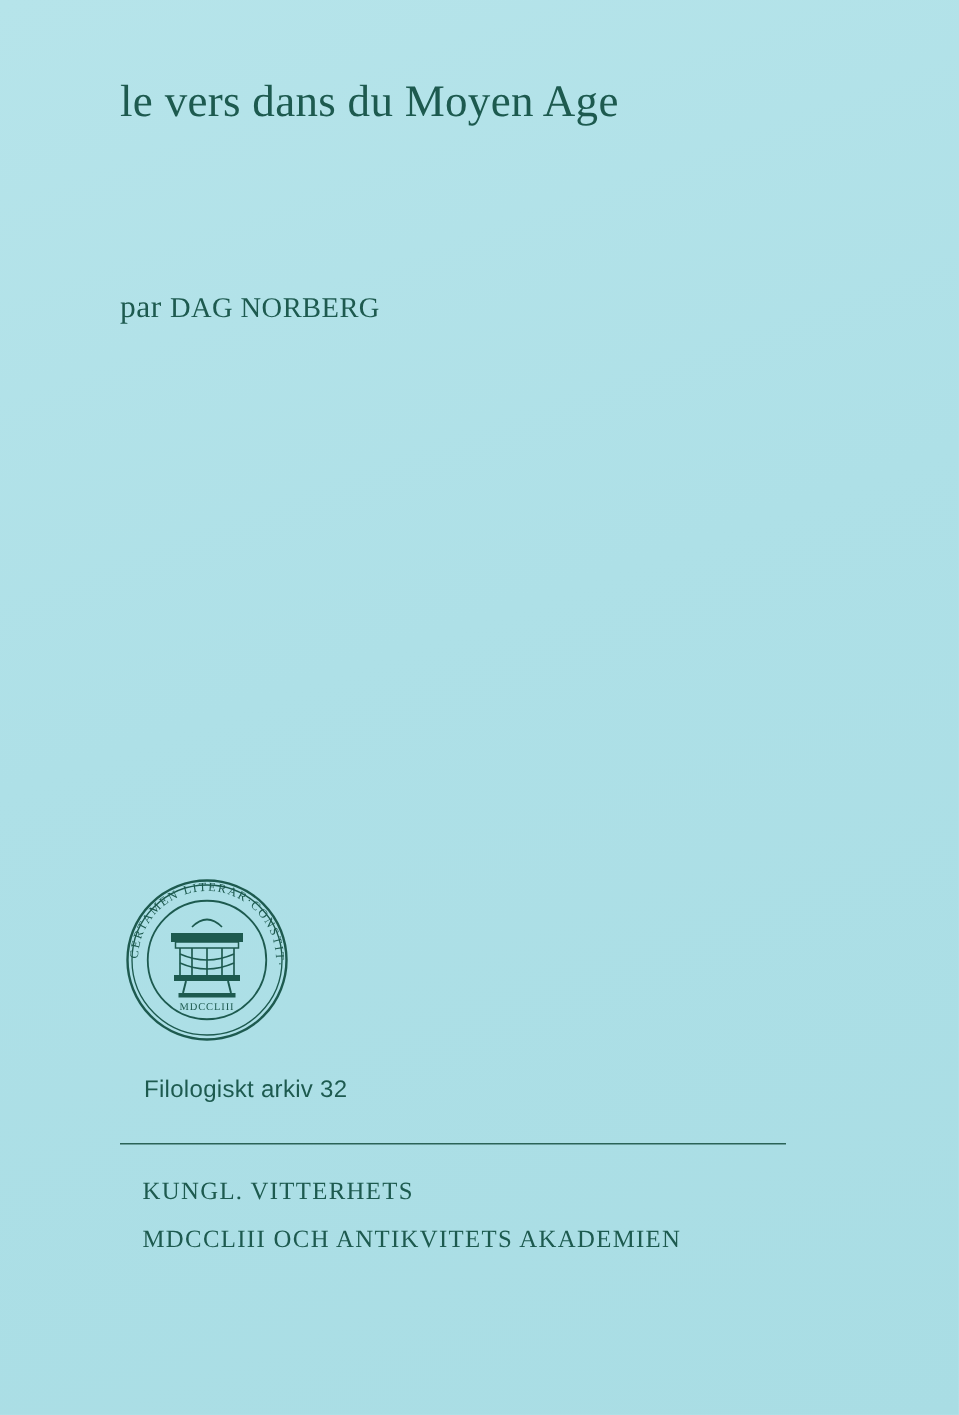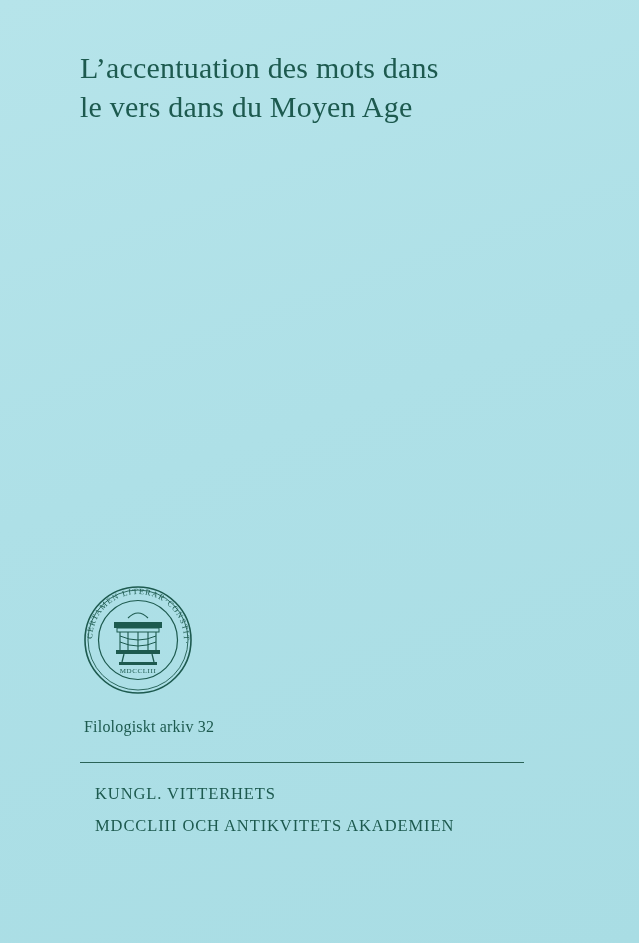--- a/index.html
+++ b/index.html
@@ -48,23 +48,23 @@
   }
   .emblem {
     position: absolute;
     left: 76px;
     top: 578px;
     width: 124px;
     height: 124px;
   }
   .series {
     position: absolute;
-    left: 84px;
+    left: 96px;
     top: 718px;
-    font-family: Liberation Serif, serif;
+    font-family: Liberation Sans, sans-serif;
     font-size: 16px;
     color: #1d5a4f;
     letter-spacing: 0.2px;
   }
   .rule {
     position: absolute;
     left: 80px;
     top: 762px;
     width: 444px;
     height: 1px;
@@ -85,24 +85,26 @@
     line-height: 32px;
     white-space: nowrap;
   }
 </style>
 </head>
 <body>
 
 <div class="page">
 
   <div class="title-block">
-    <div class="title-line">L’accentuation des mots dans</div>
     <div class="title-line">le vers dans du Moyen Age</div>
   </div>
 
+  <div class="author">
+    <span>par </span><span class="small-caps">DAG NORBERG</span>
+  </div>
 
   <div class="emblem">
     <svg viewBox="0 0 124 124" width="124" height="124" aria-hidden="true">
       <defs>
         <path id="motto-path" d="M 62,62 m -46,0 a 46,46 0 1,1 92,0 a 46,46 0 1,1 -92,0"></path>
       </defs>
       <circle cx="62" cy="62" r="53" fill="none" stroke="#1d5a4f" stroke-width="1.6"></circle>
       <circle cx="62" cy="62" r="50" fill="none" stroke="#1d5a4f" stroke-width="0.9"></circle>
       <circle cx="62" cy="62" r="39.5" fill="none" stroke="#1d5a4f" stroke-width="1.2"></circle>
       <text font-family="Liberation Serif, serif" font-size="8.2" fill="#1d5a4f" letter-spacing="1.1">

